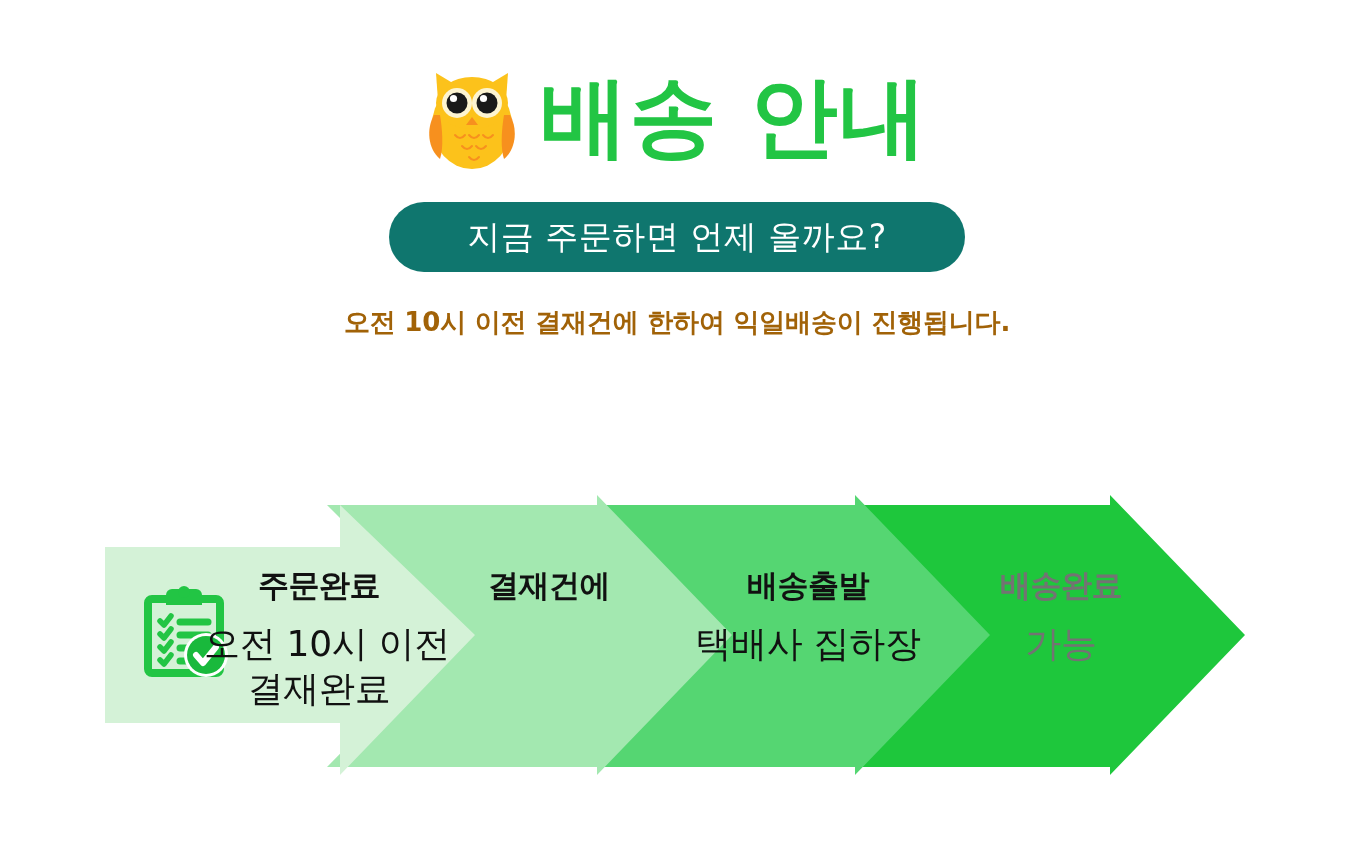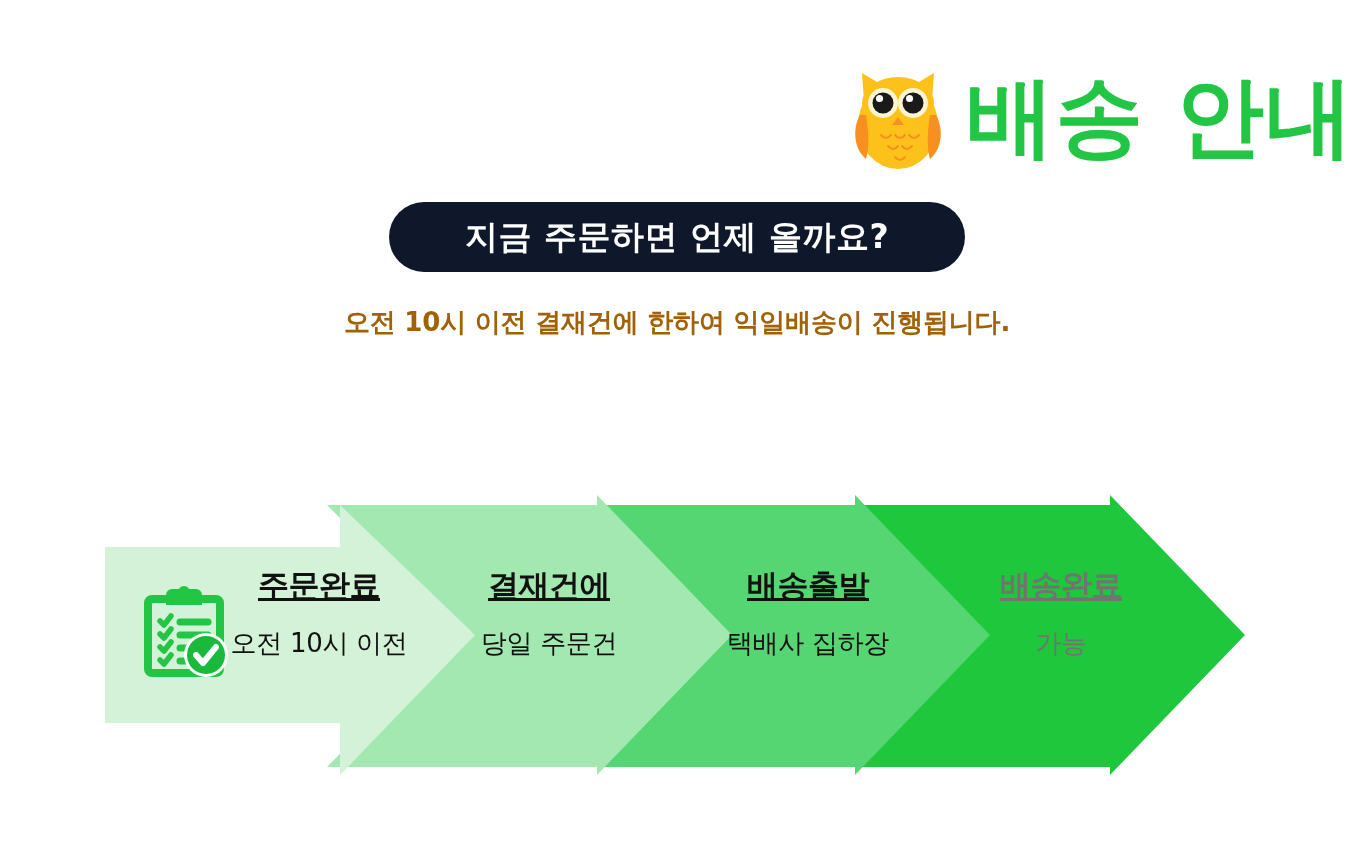--- a/index.html
+++ b/index.html
@@ -27,21 +27,21 @@
   }
 
   .title-row {
     position: absolute;
     left: 0;
     top: 58px;
     width: 1354px;
     height: 122px;
     display: flex;
     align-items: center;
-    justify-content: flex-end;
+    justify-content: center;
     gap: 22px;
   }
 
   .owl-icon {
     display: block;
     width: 92px;
     height: 104px;
     flex: 0 0 auto;
   }
 
@@ -58,30 +58,30 @@
   
   .pill-wrap {
     position: absolute;
     left: 0;
     top: 202px;
     width: 1354px;
     display: flex;
     justify-content: center;
   }
   .pill {
-    background: #0f172a;
+    background: #0f766e;
     color: #ffffff;
     border-radius: 40px;
     height: 70px;
     min-width: 576px;
     display: flex;
     align-items: center;
     justify-content: center;
     font-size: 33px;
-    font-weight: 700;
+    font-weight: 400;
     letter-spacing: 0.5px;
     border: none;
     padding: 0 44px;
     box-sizing: border-box;
     white-space: nowrap;
   }
 
   
   .subtitle {
     position: absolute;
@@ -125,28 +125,27 @@
     position: absolute;
     top: 75px;
     left: 0;
     width: 100%;
     font-size: 31px;
     font-weight: 700;
     line-height: 1;
     color: #111111;
     letter-spacing: -0.5px;
     white-space: nowrap;
-    text-decoration: underline;
   }
   .step-lines {
     position: absolute;
     top: 126px;
     left: 0;
     width: 100%;
-    font-size: 26px;
+    font-size: 36px;
     font-weight: 400;
     line-height: 45px;
     color: #111111;
     letter-spacing: -0.3px;
     white-space: nowrap;
   }
   .step-4 .step-title,
   .step-4 .step-lines { color: #737373; }
 
   .step-1 { left: 204px; }
@@ -245,27 +244,27 @@
 
     <circle cx="68" cy="70" r="22" fill="#ffffff"></circle>
     <circle cx="68" cy="70" r="19" fill="#19b93c"></circle>
     <path d="M58 70 l7 8 l13 -16" fill="none" stroke="#ffffff" stroke-width="6" stroke-linecap="round" stroke-linejoin="round"></path>
   </svg>
 
   <div class="step-text step-1">
     <div class="step-title">주문완료</div>
     <div class="step-lines">
       <div>오전 10시 이전</div>
+      <div>결재완료</div>
     </div>
   </div>
 
   <div class="step-text step-2">
     <div class="step-title">결재건에</div>
     <div class="step-lines">
-      <div>당일 주문건</div>
     </div>
   </div>
 
   <div class="step-text step-3">
     <div class="step-title">배송출발</div>
     <div class="step-lines">
       <div>택배사 집하장</div>
     </div>
   </div>
 

